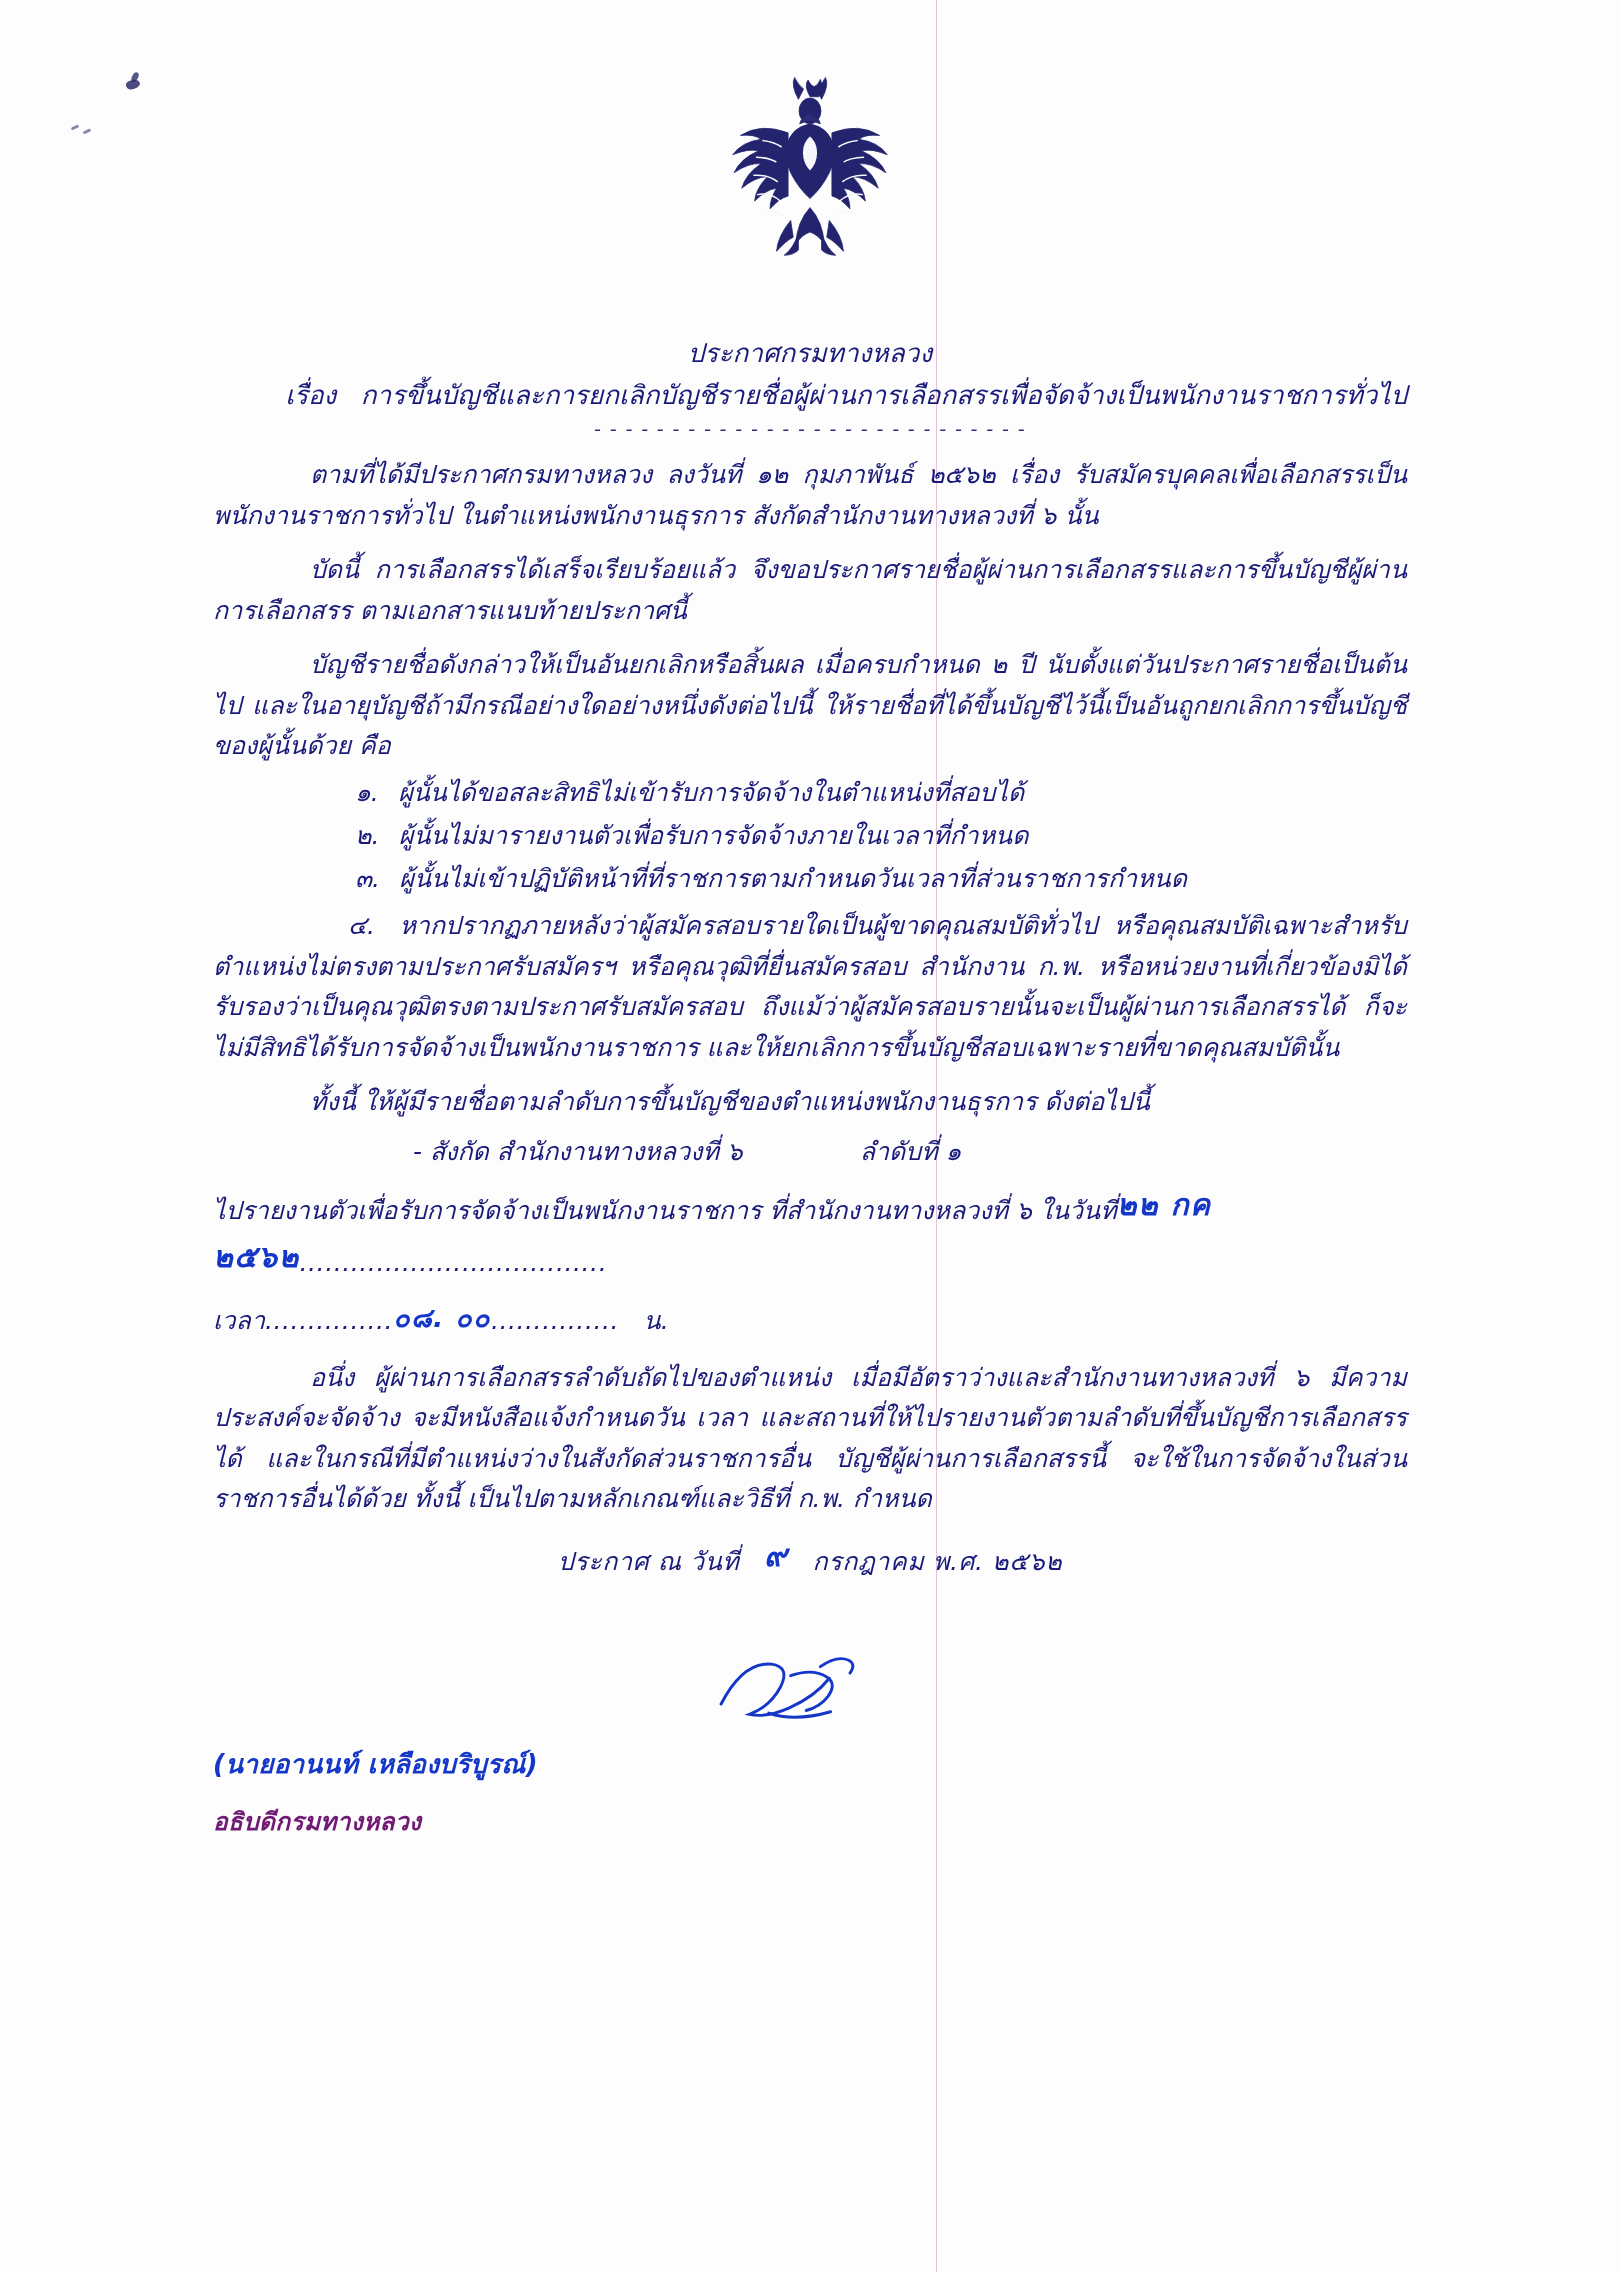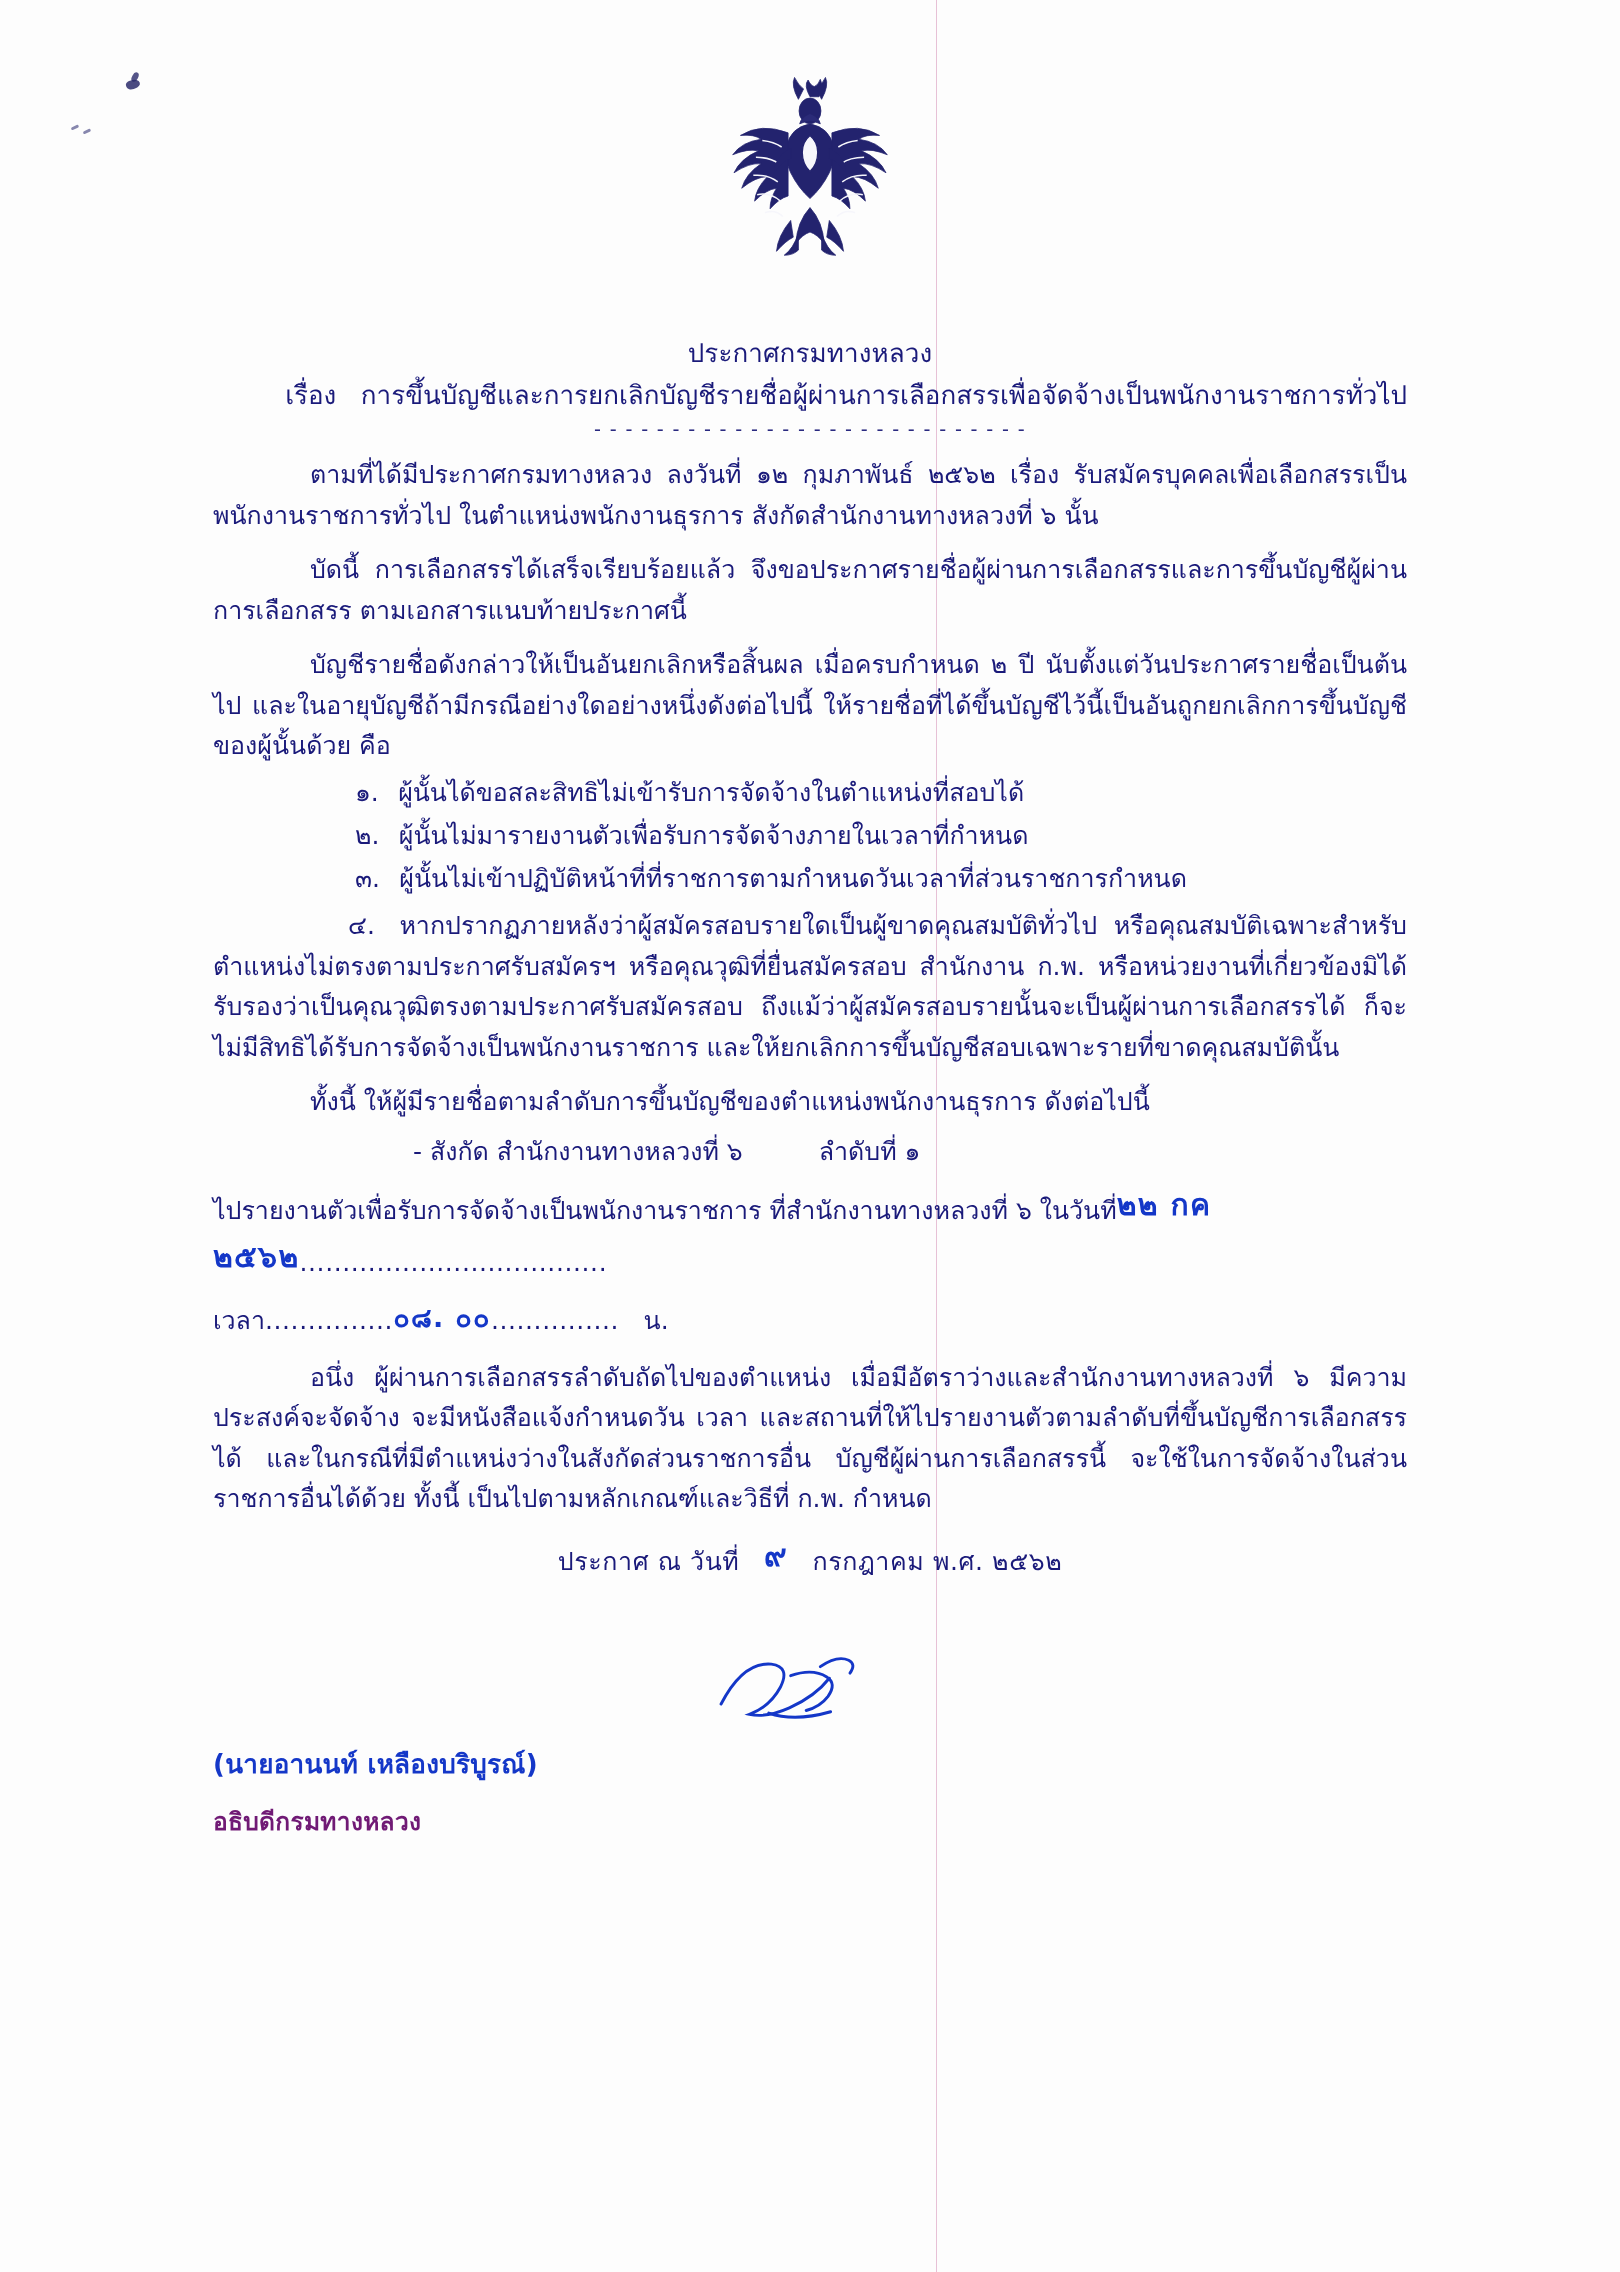--- a/index.html
+++ b/index.html
@@ -81,20 +81,21 @@
     width: 219px;
     height: 219px;
   }
   .emblem svg { width: 100%; height: 100%; display: block; }
 
   .content {
     position: absolute;
     left: 213px;
     right: 213px;
     top: 335px;
+    font-style: italic;
   }
 
   .title-line {
     text-align: center;
     font-size: 26px;
     line-height: 1.45;
     letter-spacing: 0.1px;
   }
   .subject-line {
     text-align: right;
@@ -141,21 +142,21 @@
     margin-top: 6.4px;
     text-indent: 135px;
   }
 
   .unit-line {
     font-size: 25px;
     line-height: 1.62;
     margin-top: 9px;
     padding-left: 200px;
     display: flex;
-    gap: 76px;
+    gap: 117px;
     text-align: right;
   }
 
   .report-line {
     font-size: 25px;
     line-height: 1.72;
     margin-top: 11px;
   }
   .dots { letter-spacing: 0.6px; }
   .hw {

